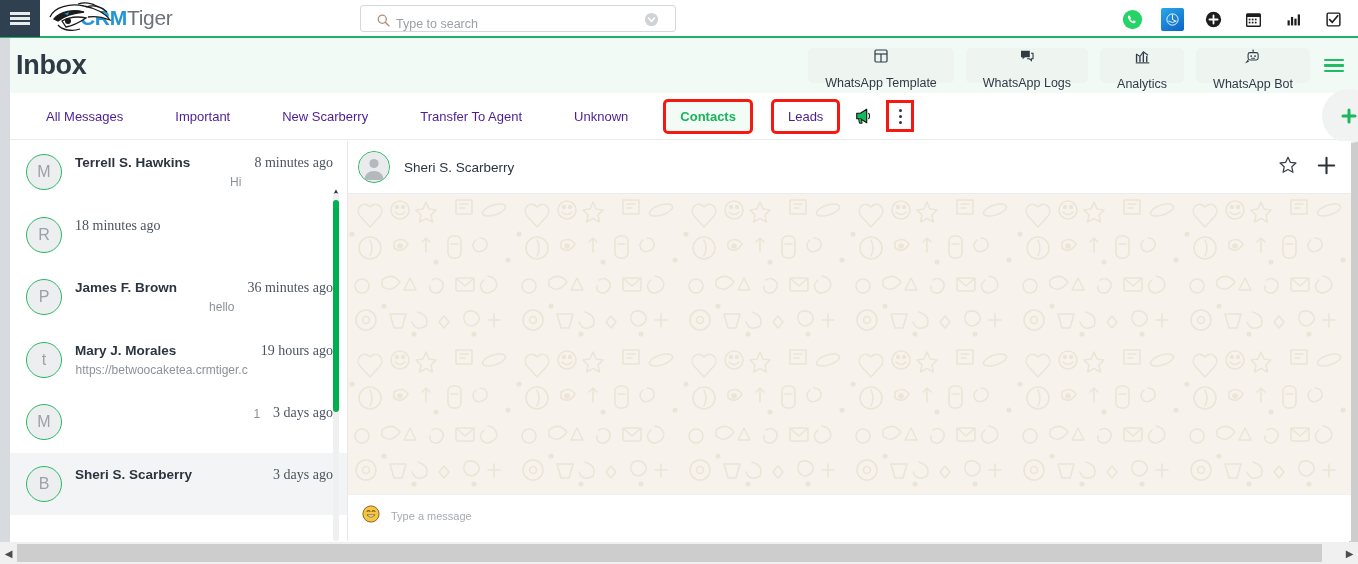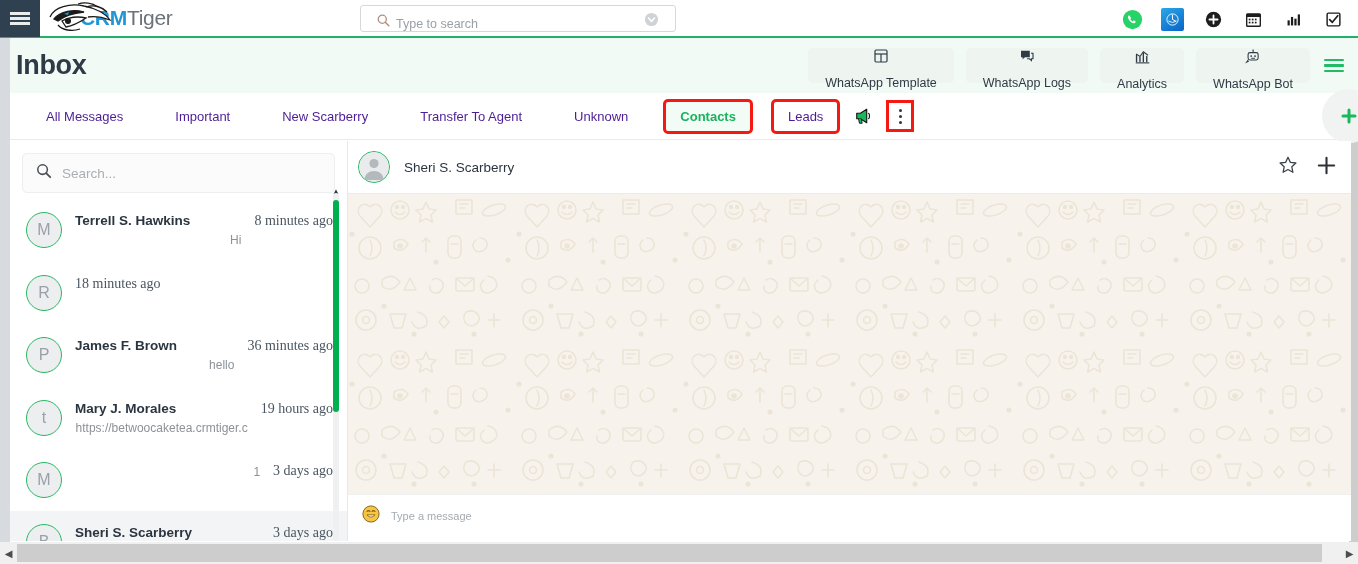--- a/index.html
+++ b/index.html
@@ -373,31 +373,20 @@
     </div>
 
     <div class="fab-peek">
       <svg width="20" height="20" viewBox="0 0 20 20">
         <path d="M10 4 V16 M4 10 H16" stroke="#18b85c" stroke-width="3" stroke-linecap="round"></path>
       </svg>
     </div>
   </div>
 
   <div class="listpane">
-    <div class="search-wrap">
-      <div class="search-box">
-        <span>
-          <svg width="16" height="16" viewBox="0 0 18 18">
-            <circle cx="7.4" cy="7.4" r="5.4" fill="none" stroke="#4a4f54" stroke-width="1.7"></circle>
-            <line x1="11.4" y1="11.4" x2="16" y2="16" stroke="#4a4f54" stroke-width="2" stroke-linecap="round"></line>
-          </svg>
-        </span>
-        <input type="text" value="" placeholder="Search..." style="">
-      </div>
-    </div>
 
     <div class="convo-list">
 
       <div class="convo">
         <div class="avatar">M</div>
         <div class="convo-body">
           <div class="convo-name">Terrell S. Hawkins</div>
           <div class="convo-snippet">Hi</div>
         </div>
         <div class="convo-time">8 minutes ago</div>

